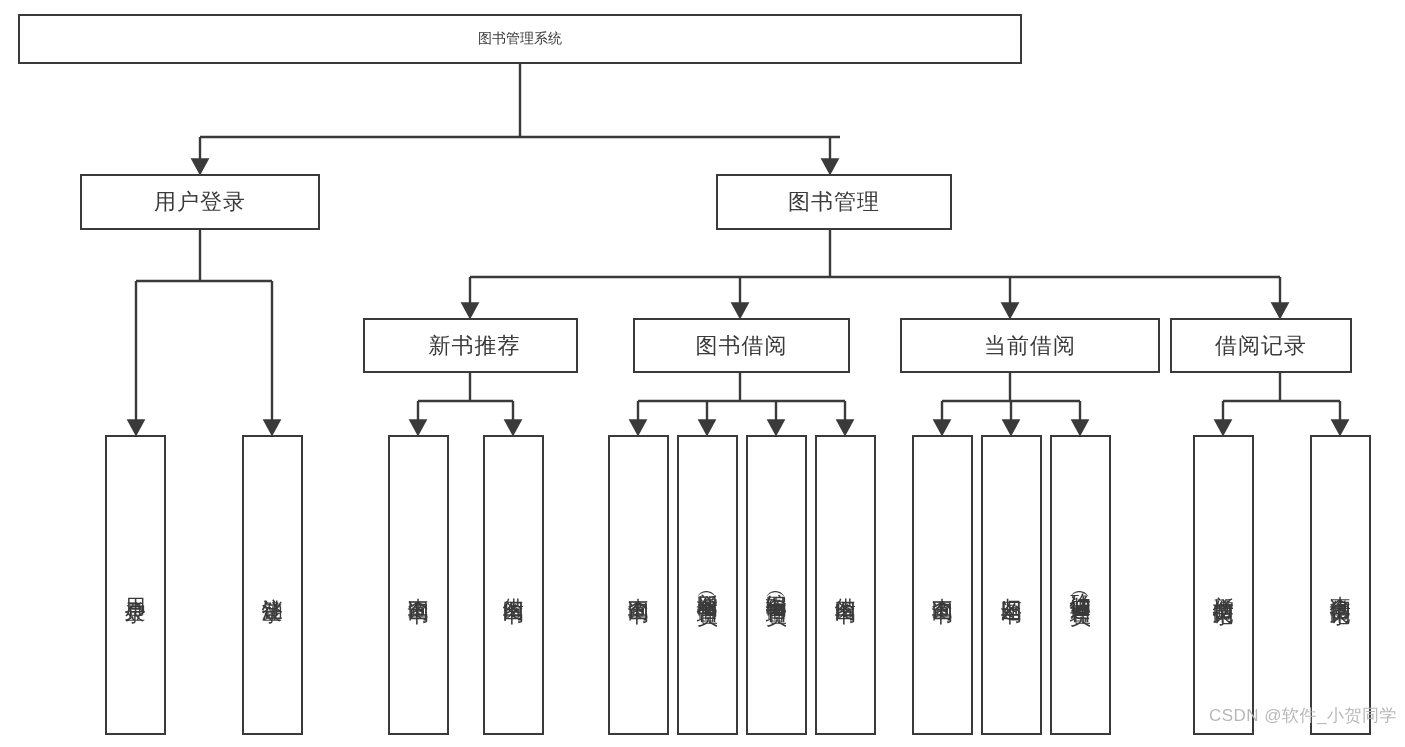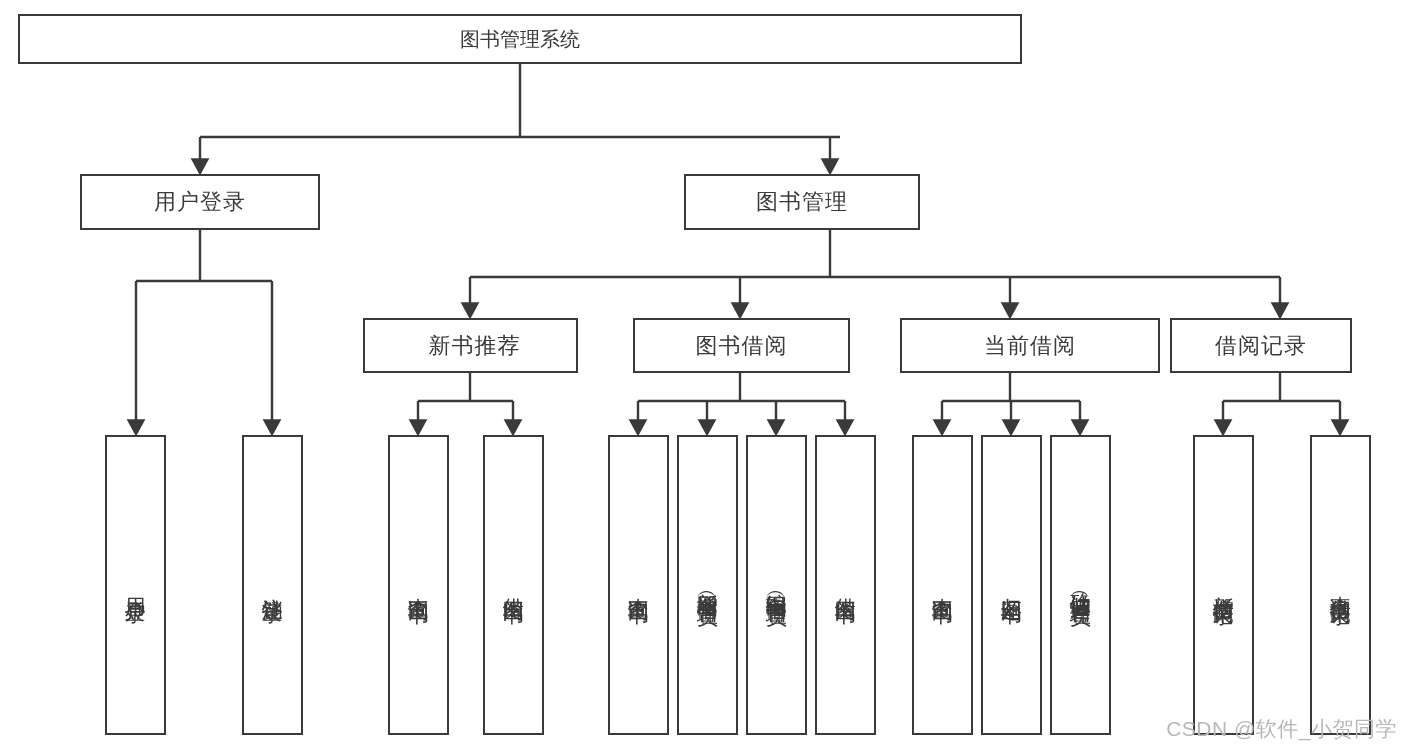--- a/index.html
+++ b/index.html
@@ -16,21 +16,21 @@
     position:absolute;
     box-sizing:border-box;
     background:#ffffff;
     border:2px solid #3a3a3a;
     display:flex;
     align-items:center;
     justify-content:center;
     color:#3a3a3a;
   }
   .node.h{ font-size:22px; letter-spacing:1px; }
-  .node.root{ font-size:20px; }
+  .node.root{ font-size:14px; }
 
   .leaf{
     position:absolute;
     box-sizing:border-box;
     background:#ffffff;
     border:2px solid #3a3a3a;
     display:flex;
     align-items:center;
     justify-content:center;
     color:#3a3a3a;
@@ -42,22 +42,22 @@
     line-height:1.32;
     letter-spacing:2px;
     white-space:nowrap;
     color:#3a3a3a;
   }
   .leaf.tall .vtxt{ line-height:1.30; }
 
   .watermark{
     position:absolute;
     right:8px;
-    bottom:4px;
-    font-size:21px;
+    bottom:20px;
+    font-size:17px;
     color:#b8b8b8;
     letter-spacing:0.5px;
     white-space:nowrap;
   }
 </style>
 </head>
 <body>
 
 <div id="stage">
 
@@ -111,21 +111,21 @@
     </g>
   </svg>
 
   <div class="node root" style="left:18px;top:14px;width:1004px;height:50px;">
     <span>图书管理系统</span>
   </div>
 
   <div class="node h" style="left:80px;top:174px;width:240px;height:56px;">
     <span>用户登录</span>
   </div>
-  <div class="node h" style="left:684px;top:174px;width:236px;height:56px;">
+  <div class="node h" style="left:716px;top:174px;width:236px;height:56px;">
     <span>图书管理</span>
   </div>
 
   <div class="node h" style="left:363px;top:318px;width:215px;height:55px;padding-left:8px;">
     <span>新书推荐</span>
   </div>
   <div class="node h" style="left:633px;top:318px;width:217px;height:55px;font-family:Liberation Serif, serif;">
     <span>图书借阅</span>
   </div>
   <div class="node h" style="left:900px;top:318px;width:260px;height:55px;">

